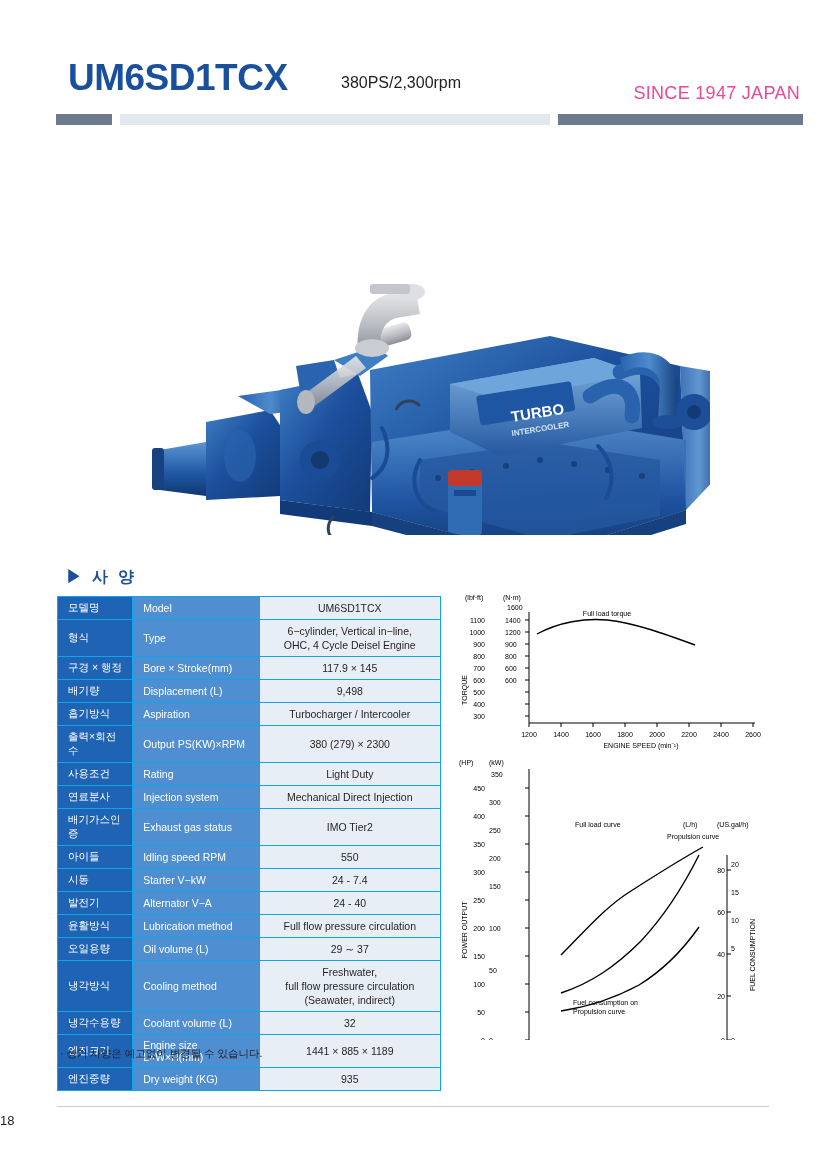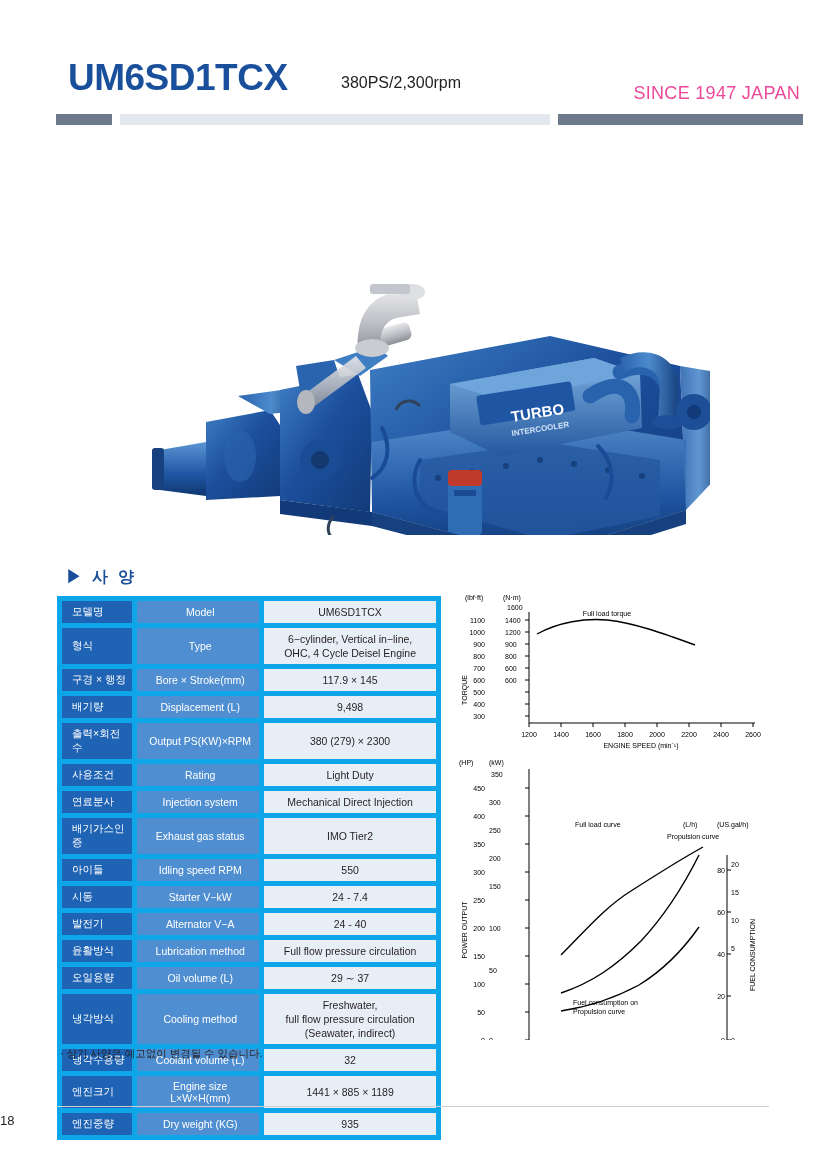--- a/index.html
+++ b/index.html
@@ -48,30 +48,30 @@
     font-family:Liberation Serif, serif;
   }
 
   table.spec{
     position:absolute;left:57px;top:596px;
     width:384px;
     border-collapse:collapse;
     font-size:10.5px;
   }
   table.spec td{
-    border:5px solid #0ea5e9;
+    border:1px solid #0ea5e9;
     padding:4px 6px;
     height:14px;
     vertical-align:middle;
   }
   table.spec td.c1{
     width:68px;background:#1f63b4;color:#ffffff;text-align:left;padding-left:10px;
   }
   table.spec td.c2{
-    width:118px;background:#4f8ed0;color:#ffffff;text-align:center;padding-left:10px;
+    width:118px;background:#4f8ed0;color:#ffffff;text-align:left;padding-left:10px;
   }
   table.spec td.c3{
     width:190px;background:#e8eef6;color:#231f20;text-align:center;
   }
   .notes{
     position:absolute;left:60px;top:1044px;
     font-size:10.5px;line-height:18px;color:#231f20;
   }
 
   
@@ -240,20 +240,25 @@
         <td class="c1">구경 × 행정</td>
         <td class="c2">Bore × Stroke(mm)</td>
         <td class="c3">117.9 × 145</td>
       </tr>
     <tr>
         <td class="c1">배기량</td>
         <td class="c2">Displacement (L)</td>
         <td class="c3">9,498</td>
       </tr>
     <tr>
+        <td class="c1">흡기방식</td>
+        <td class="c2">Aspiration</td>
+        <td class="c3">Turbocharger / Intercooler</td>
+      </tr>
+    <tr>
         <td class="c1">출력×회전수</td>
         <td class="c2">Output PS(KW)×RPM</td>
         <td class="c3">380 (279) × 2300</td>
       </tr>
     <tr>
         <td class="c1">사용조건</td>
         <td class="c2">Rating</td>
         <td class="c3">Light Duty</td>
       </tr>
     <tr>

